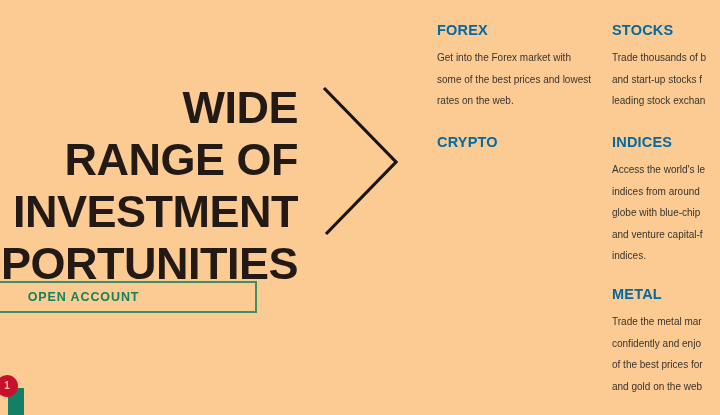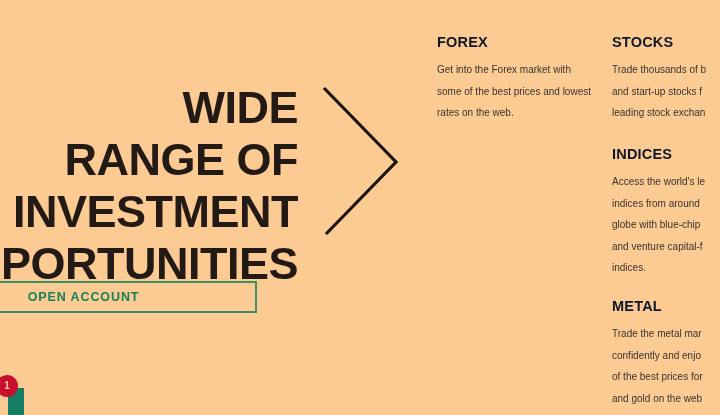--- a/index.html
+++ b/index.html
@@ -98,26 +98,26 @@
     width: 160px;
   }
   .feature-col.col-left  { left: 0px;   width: 158px; }
   .feature-col.col-right { left: 175px; width: 160px; }
 
   .feature-item {
     position: absolute;
     width: 100%;
   }
   .feature-title {
-    color: #0f172a;
+    color: #0369a1;
     font-family: "Liberation Sans", sans-serif;
     font-size: 14.5px;
     font-weight: 700;
     letter-spacing: 0.2px;
-    margin: 16px 0 9px 0;
+    margin: 4px 0 9px 0;
     white-space: nowrap;
   }
   .feature-body {
     color: #3b332d;
     font-family: "Liberation Sans", sans-serif;
     font-size: 10px;
     font-weight: 400;
     line-height: 21.5px;
     margin: 0;
   }
@@ -183,20 +183,21 @@
   <section class="features">
 
     <div class="feature-col col-left">
 
       <div class="feature-item" style="top:0px;">
         <h2 class="feature-title">FOREX</h2>
         <p class="feature-body">Get into the Forex market with some of the best prices and lowest rates on the web.</p>
       </div>
 
       <div class="feature-item" style="top:112px;">
+        <h2 class="feature-title">CRYPTO</h2>
       </div>
 
       <div class="feature-item" style="top:264px;">
       </div>
     </div>
 
     <div class="feature-col col-right">
 
       <div class="feature-item" style="top:0px;">
         <h2 class="feature-title">STOCKS</h2>

